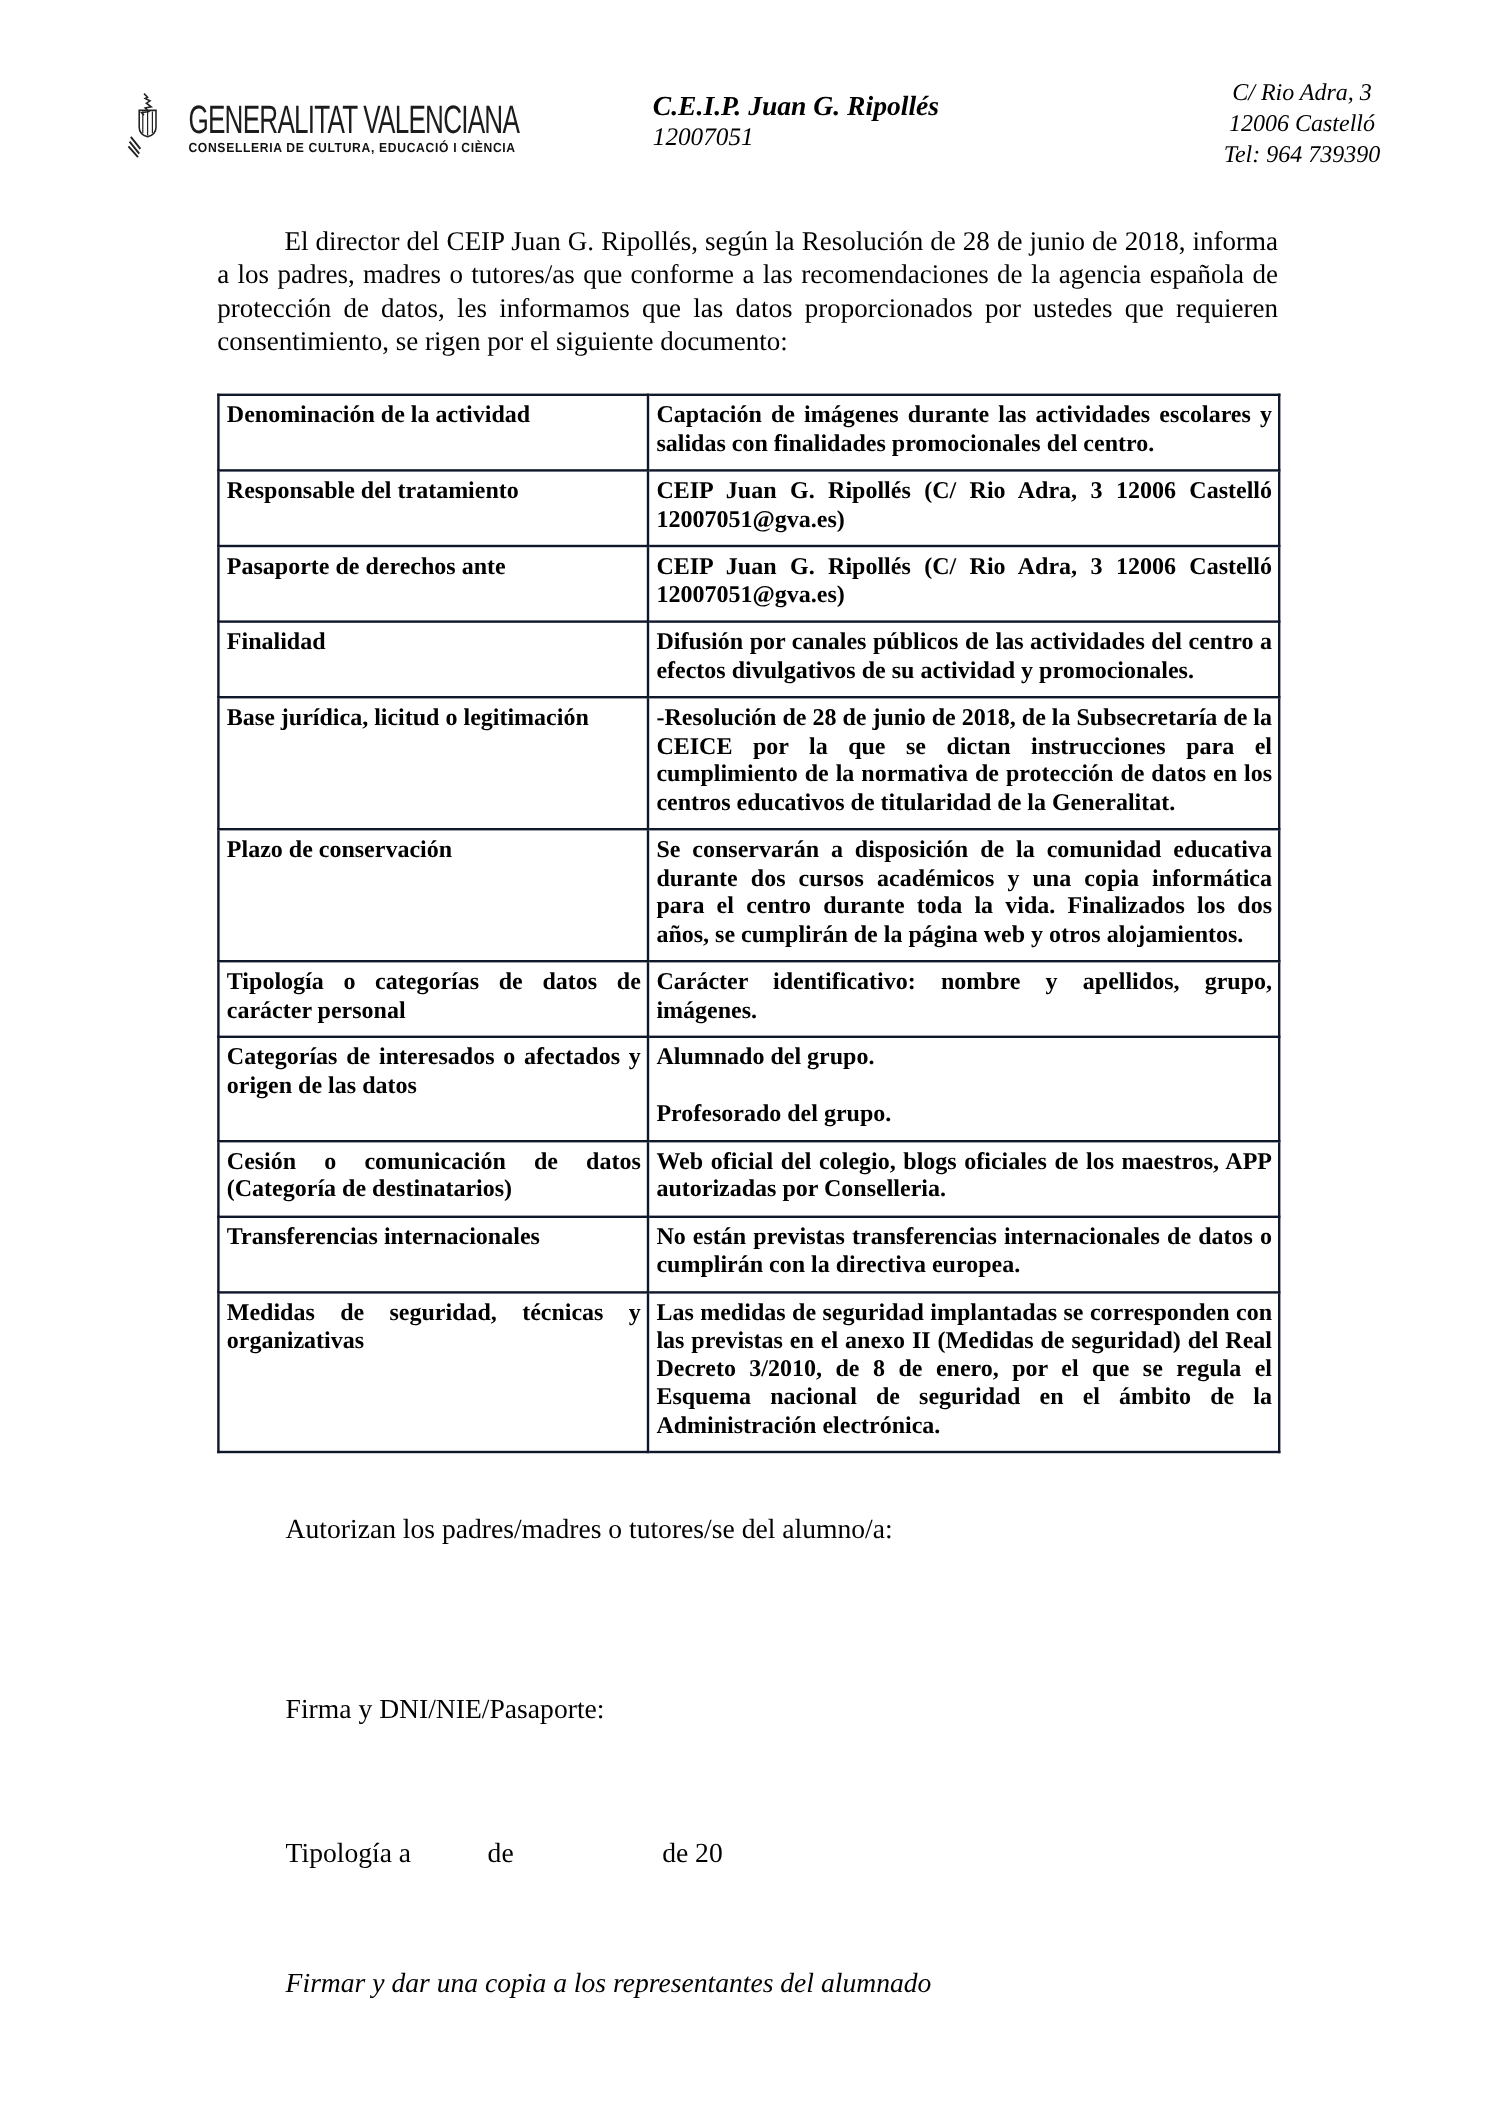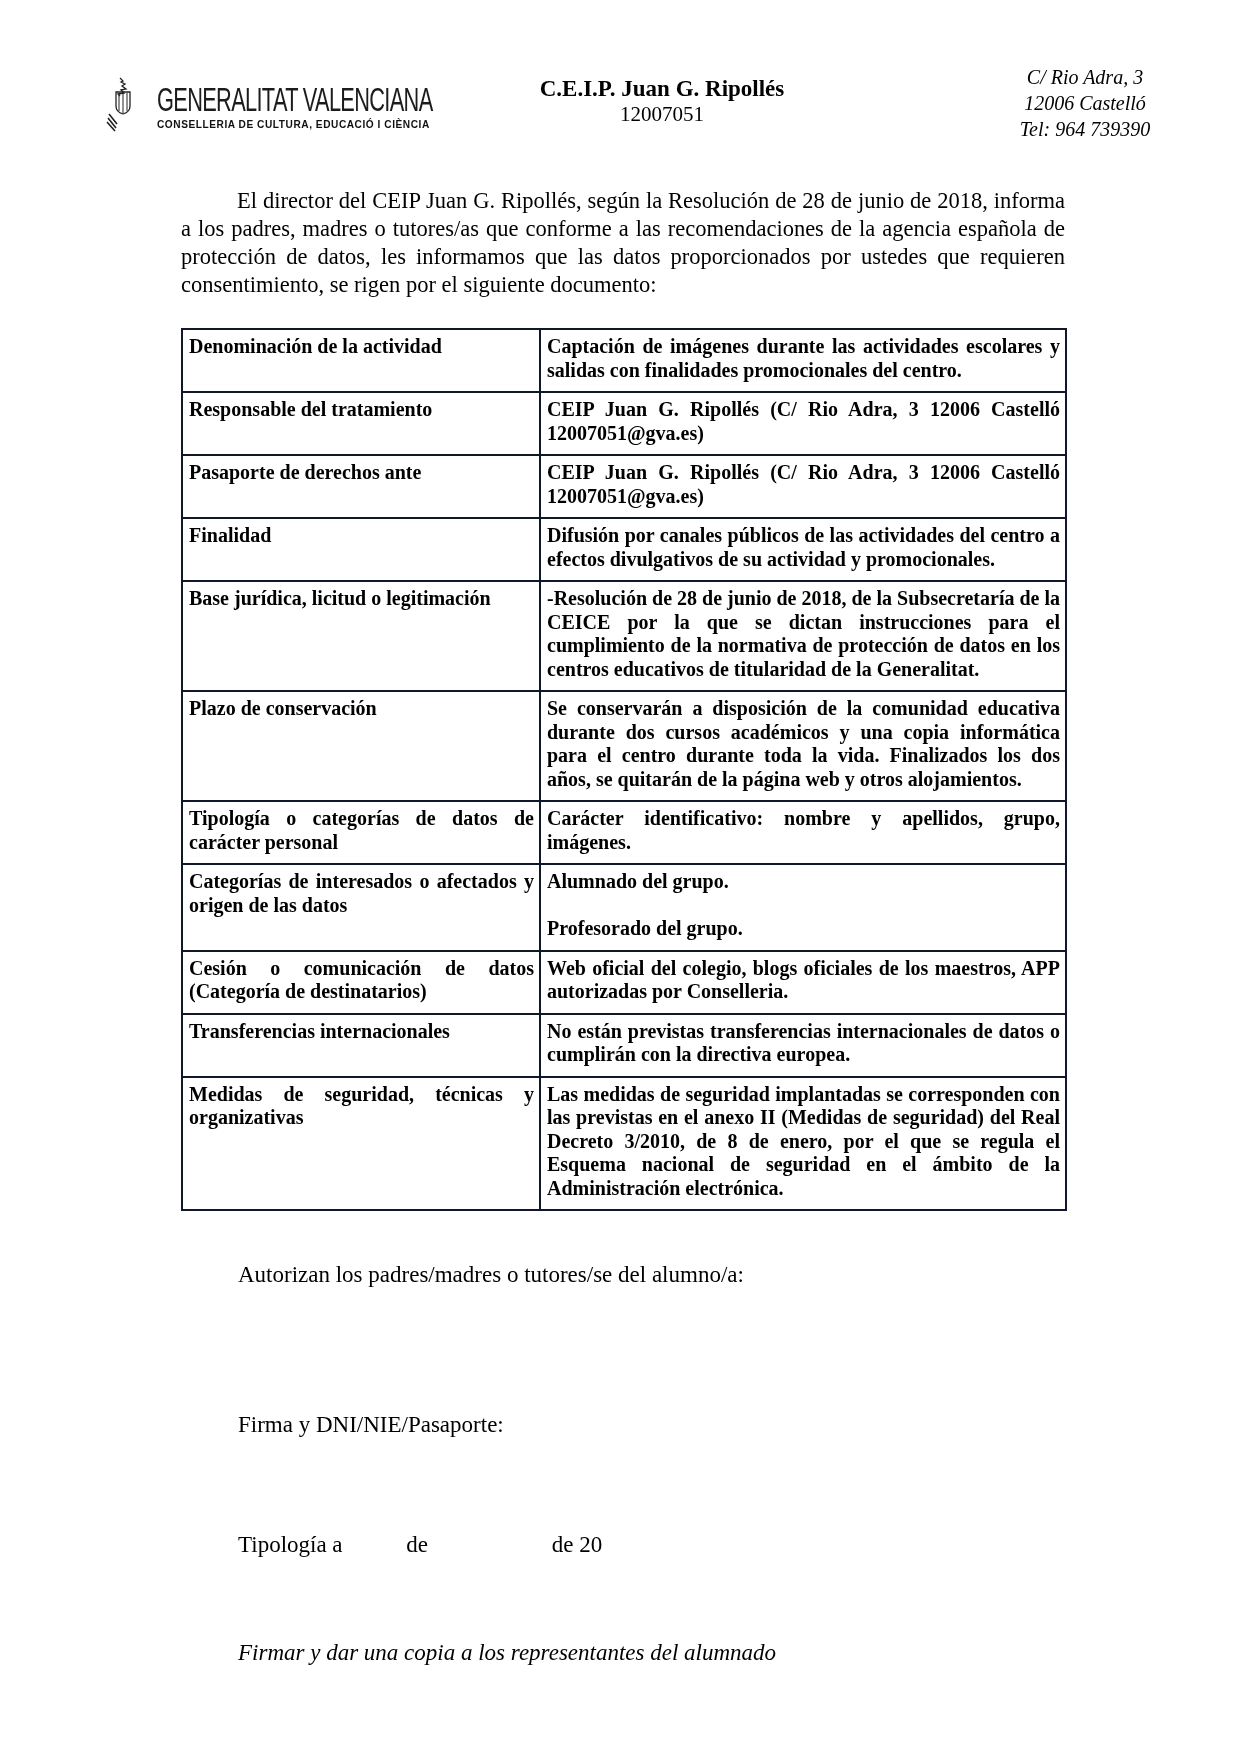--- a/index.html
+++ b/index.html
@@ -9,21 +9,21 @@
   
   .logo{position:absolute;left:106px;top:76px;display:flex;align-items:center;gap:19px;}
   .emblem{width:32px;height:56px;flex:0 0 auto;}
   .logo-texts{padding-top:6px;}
   .logo-name{font-family:"Liberation Sans", sans-serif;font-size:33px;line-height:30px;
              color:#1c1c1c;white-space:nowrap;transform:scaleX(0.66);transform-origin:left bottom;
              letter-spacing:-1px;}
   .logo-sub{font-family:"Liberation Sans", sans-serif;font-size:11px;font-weight:bold;
             letter-spacing:0.6px;white-space:nowrap;margin-top:3px;color:#111;
             transform:scaleX(0.92);transform-origin:left top;}
-  .school-block{position:absolute;left:512px;top:76px;width:300px;text-align:center;}
+  .school-block{position:absolute;left:544px;top:76px;width:300px;font-style:italic;}
   .school-name{font-weight:bold;font-size:23px;line-height:26px;}
   .school-code{font-size:21px;line-height:25px;}
   .contact-block{position:absolute;left:995px;top:64px;width:180px;text-align:center;
                  font-size:20px;line-height:26px;font-style:italic;}
 
   
   .intro{position:absolute;left:181px;top:164px;width:884px;font-size:22.5px;
          line-height:28px;text-align:justify;text-indent:56px;}
 
   
@@ -90,21 +90,21 @@
       <tr>
         <td class="label-cell">Finalidad</td>
         <td class="value-cell">Difusión por canales públicos de las actividades del centro a efectos divulgativos de su actividad y promocionales.</td>
       </tr>
       <tr>
         <td class="label-cell">Base jurídica, licitud o legitimación</td>
         <td class="value-cell">-Resolución de 28 de junio de 2018, de la Subsecretaría de la CEICE por la que se dictan instrucciones para el cumplimiento de la normativa de protección de datos en los centros educativos de titularidad de la Generalitat.</td>
       </tr>
       <tr>
         <td class="label-cell">Plazo de conservación</td>
-        <td class="value-cell">Se conservarán a disposición de la comunidad educativa durante dos cursos académicos y una copia informática para el centro durante toda la vida. Finalizados los dos años, se quitarán de la página web y otros alojamientos.</td>
+        <td class="value-cell">Se conservarán a disposición de la comunidad educativa durante dos cursos académicos y una copia informática para el centro durante toda la vida. Finalizados los dos años, se cumplirán de la página web y otros alojamientos.</td>
       </tr>
       <tr>
         <td class="label-cell">Tipología o categorías de datos de carácter personal</td>
         <td class="value-cell">Carácter identificativo: nombre y apellidos, grupo, imágenes.</td>
       </tr>
       <tr>
         <td class="label-cell">Categorías de interesados o afectados y origen de las datos</td>
         <td class="value-cell">Alumnado del grupo.
 
 Profesorado del grupo.</td>

